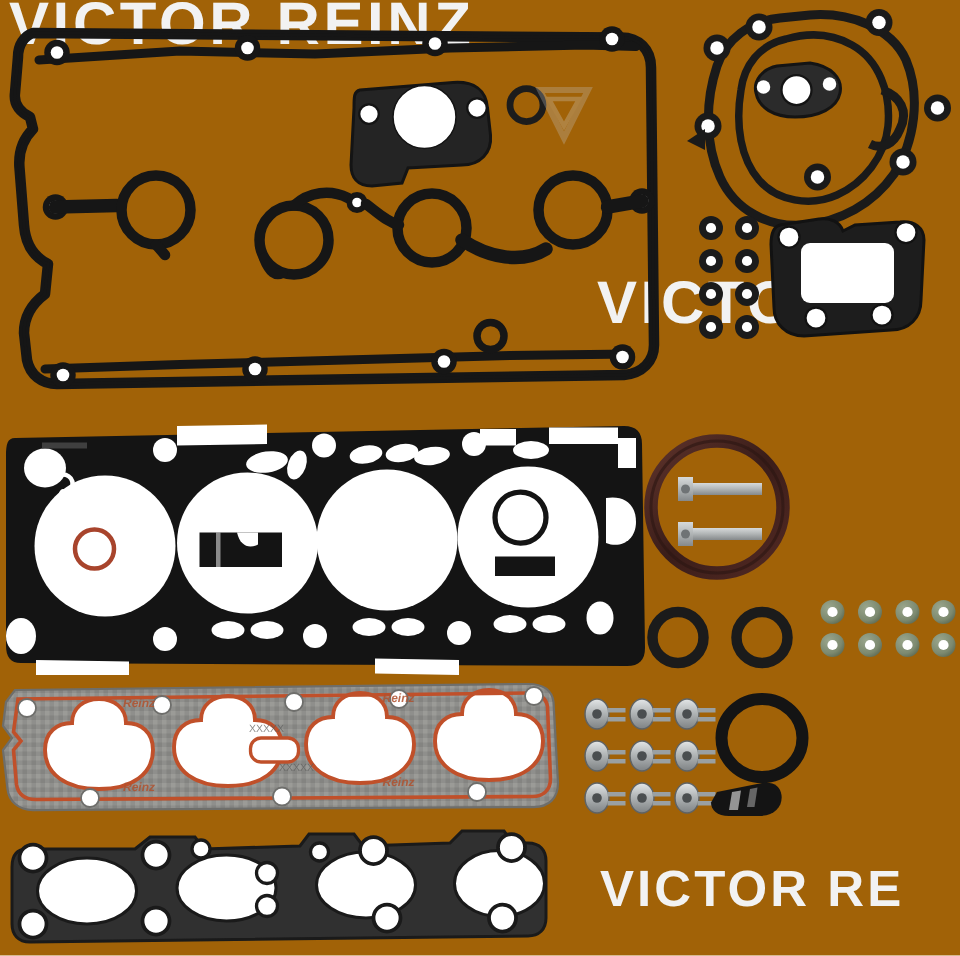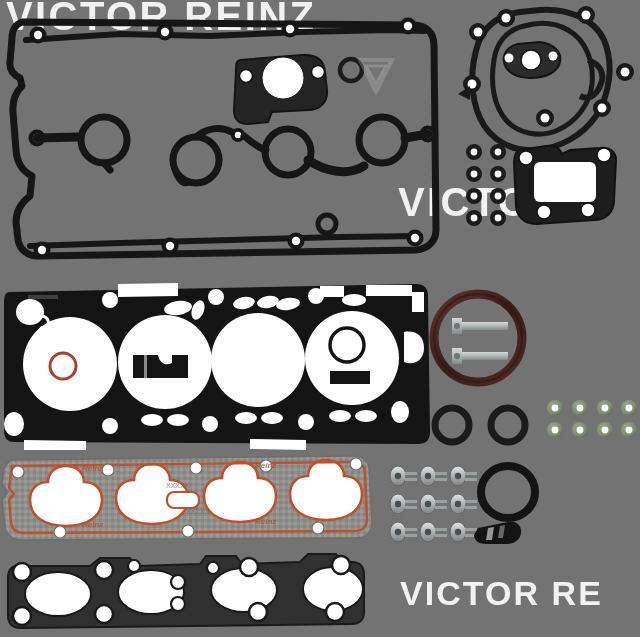--- a/index.html
+++ b/index.html
@@ -5,21 +5,21 @@
 <style>
   html,body{margin:0;padding:0;background:#ffffff;}
   body{
     font-family:"Liberation Sans", sans-serif;
     -webkit-font-smoothing:antialiased;
   }
   #stage{
     position:relative;
     width:640px;
     height:637px;
-    background:#737373;
+    background:#a16207;
     overflow:hidden;
   }
   .wm{
     position:absolute;
     font-family:"Liberation Sans", sans-serif;
     font-weight:bold;
     color:#f2f2f2;
     letter-spacing:.06em;
     white-space:nowrap;
     user-select:none;

